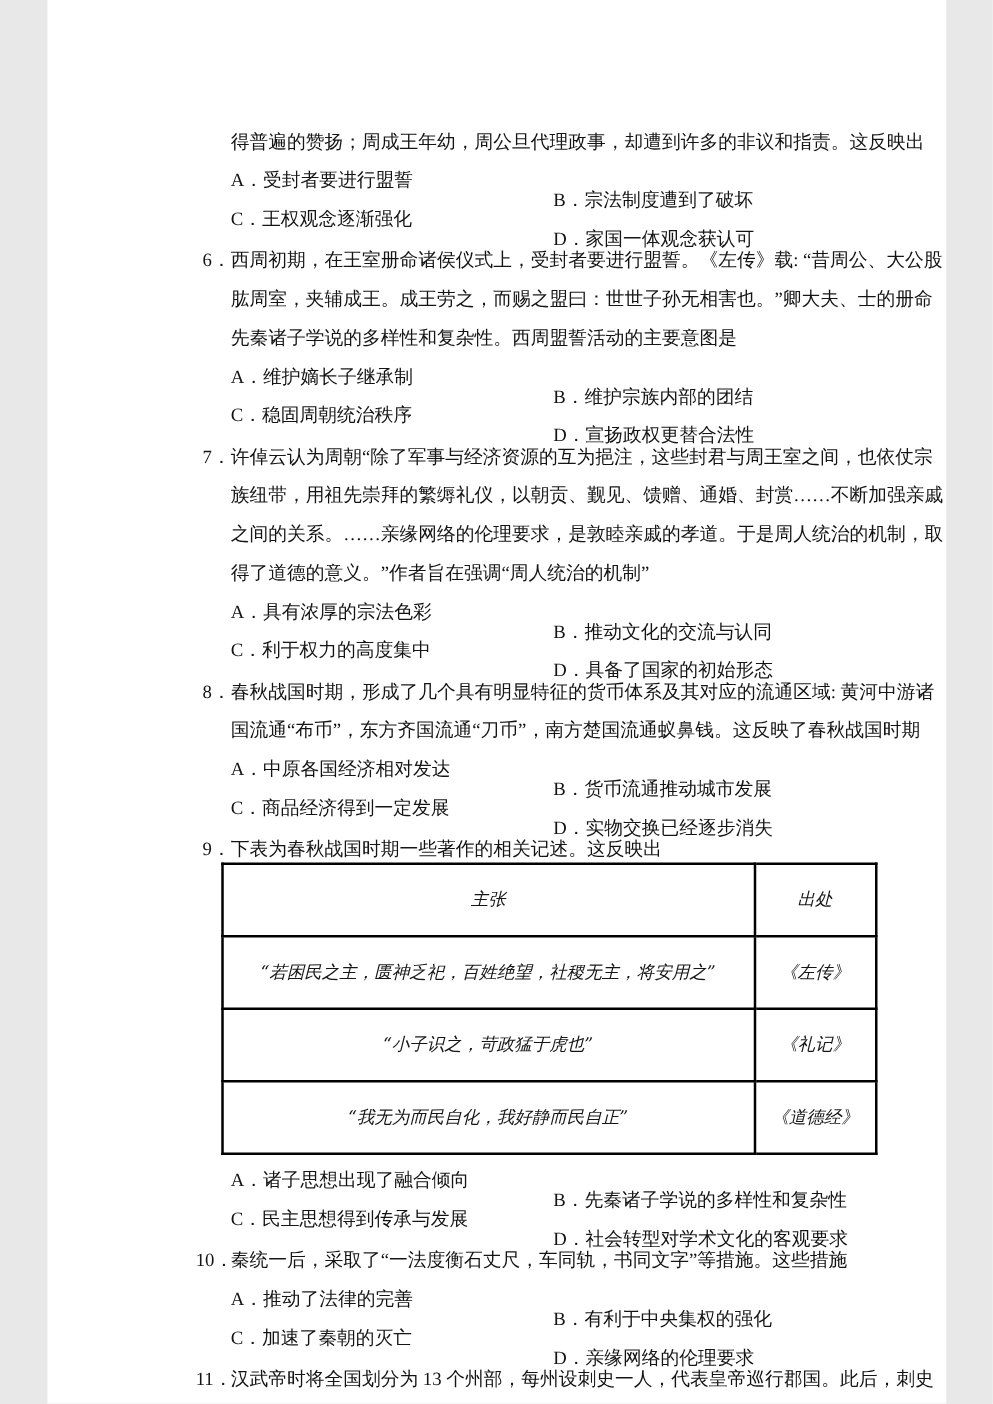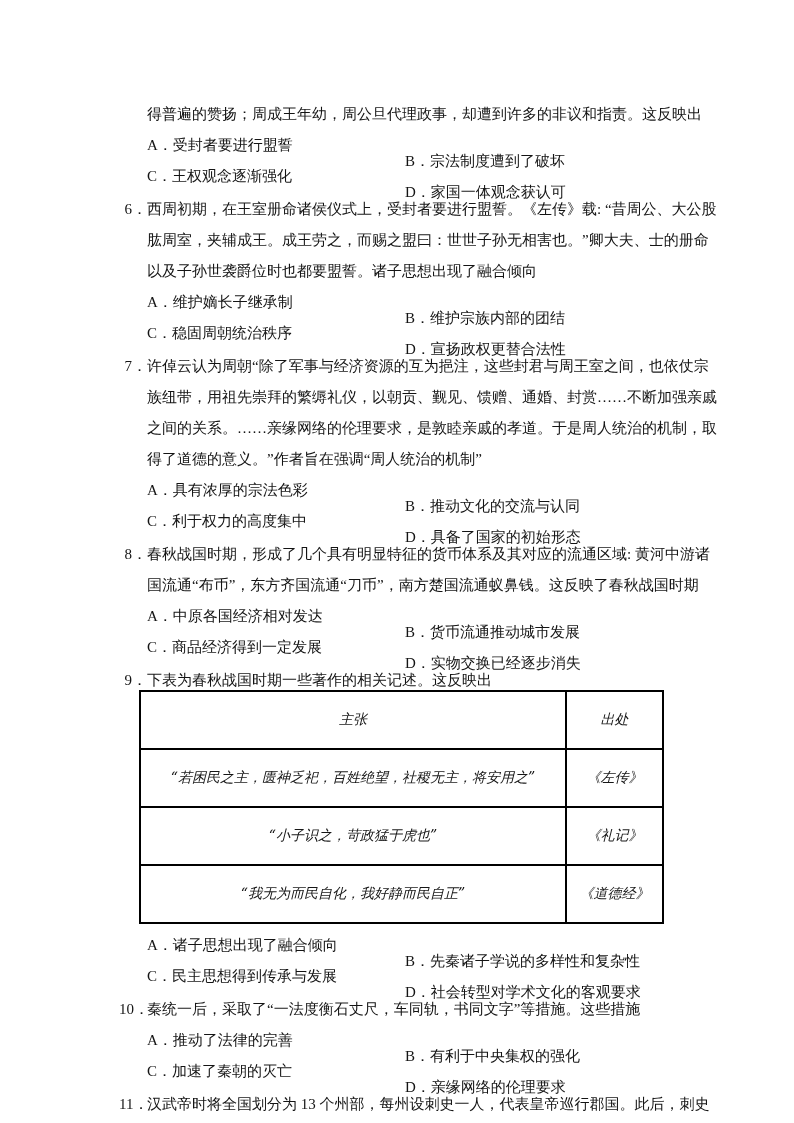--- a/index.html
+++ b/index.html
@@ -1,19 +1,19 @@
 <!DOCTYPE html>
 <html><head>
 <meta charset="utf-8">
 <title>Document</title>
 <style>
   html,body{margin:0;padding:0;background:#e8e8e8;}
   .page{
     position:relative;
-    width:794px;height:1123px;
+    width:719px;height:1123px;
     margin:0 auto;
     background:#ffffff;
     overflow:hidden;
     color:#141414;
     font-family:"Liberation Serif","DejaVu Serif",serif;
     font-size:15px;
   }
   .content{padding-top:97px;}
   .question{margin-top:2px;}
   .line{height:31px;line-height:31px;white-space:nowrap;}
@@ -61,21 +61,21 @@
         <span class="opt">C．王权观念逐渐强化</span>
         <span class="opt opt-b">D．家国一体观念获认可</span>
       </div>
     </div>
 
     <div class="question">
       <div class="line first">
         <span class="q-num">6．</span><span>西周初期，在王室册命诸侯仪式上，受封者要进行盟誓。《左传》载: “昔周公、大公股</span>
       </div>
       <div class="line cont">肱周室，夹辅成王。成王劳之，而赐之盟曰：世世子孙无相害也。”卿大夫、士的册命</div>
-      <div class="line cont">以及子孙世袭爵位时也都要盟誓。诸子思想出现了融合倾向</div>
+      <div class="line cont">先秦诸子学说的多样性和复杂性。西周盟誓活动的主要意图是</div>
       <div class="line opts">
         <span class="opt">A．维护嫡长子继承制</span>
         <span class="opt opt-b">B．维护宗族内部的团结</span>
       </div>
       <div class="line opts">
         <span class="opt">C．稳固周朝统治秩序</span>
         <span class="opt opt-b">D．宣扬政权更替合法性</span>
       </div>
     </div>
 

